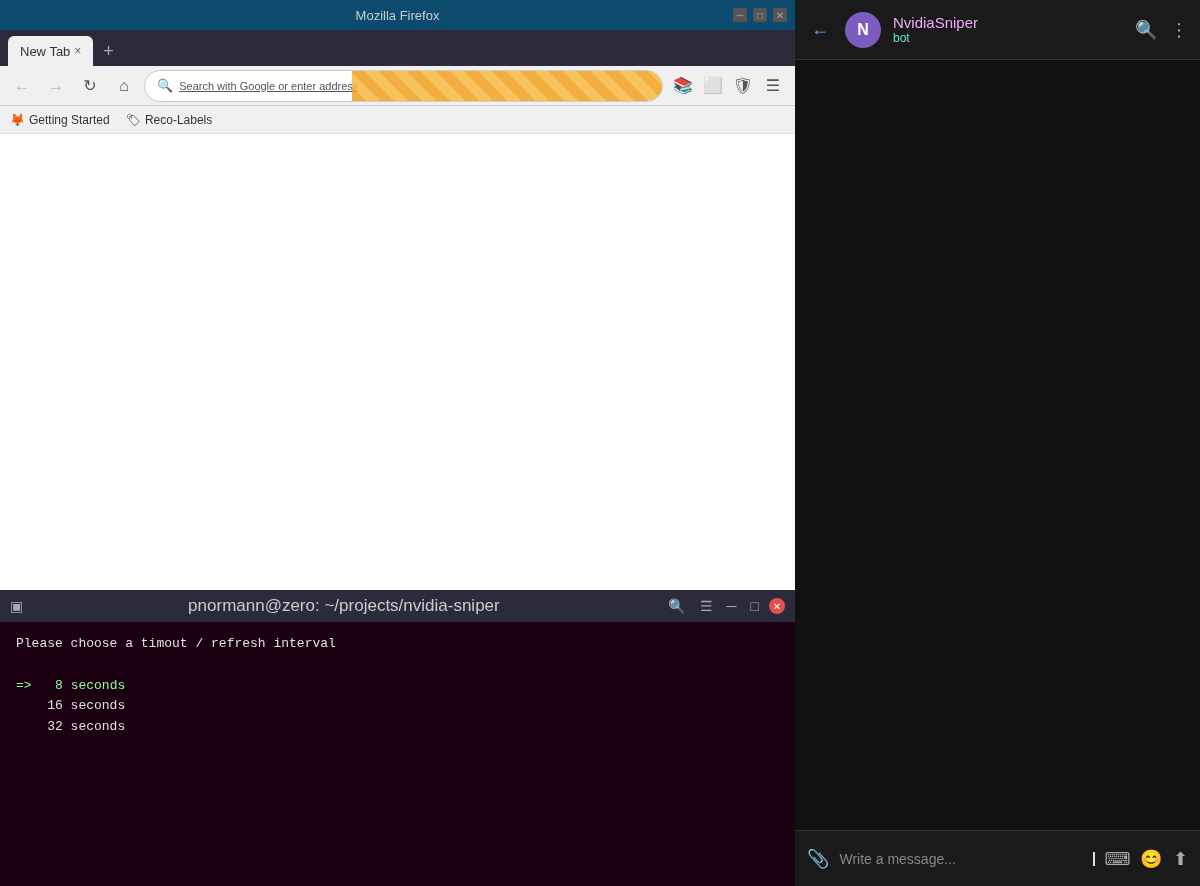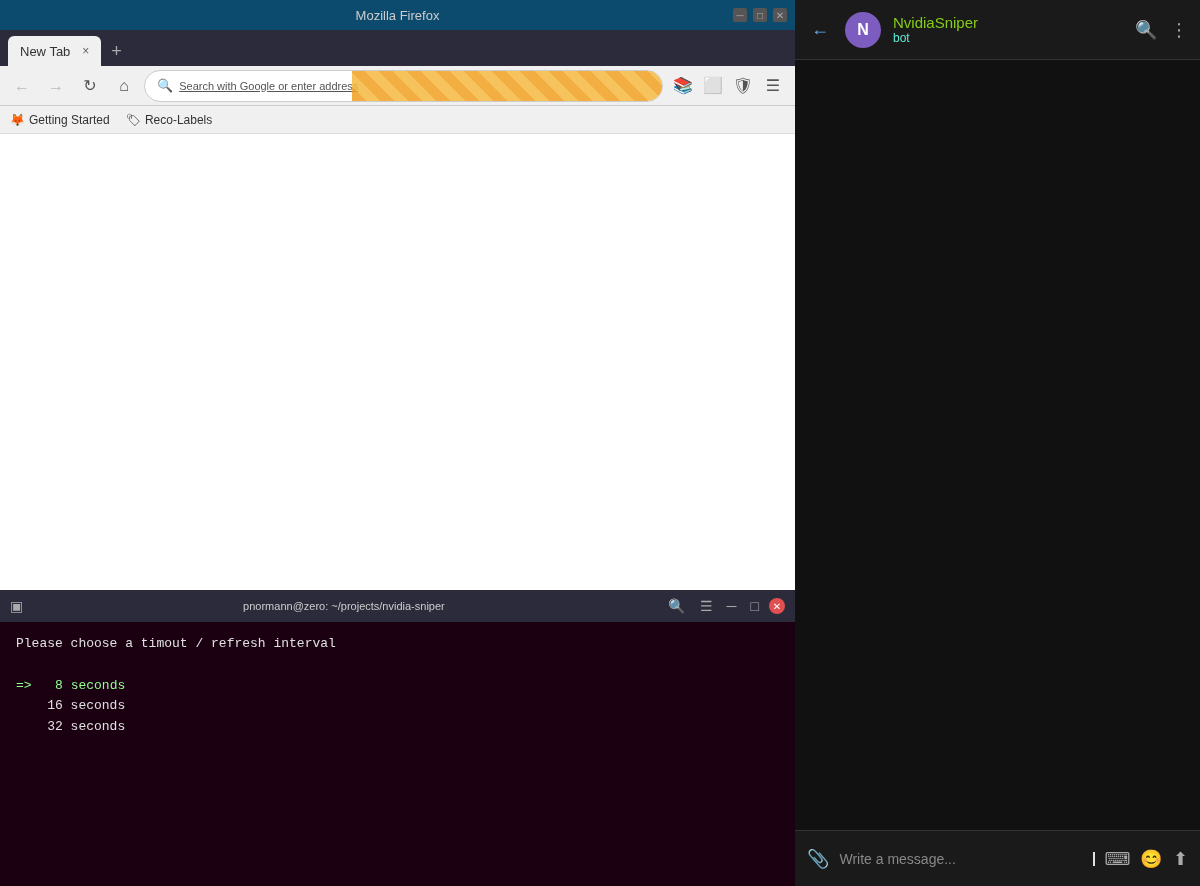--- a/index.html
+++ b/index.html
@@ -63,21 +63,21 @@
       gap: 4px;
     }
     .firefox-tab {
       background: #f0f0f0;
       border-radius: 6px 6px 0 0;
       padding: 6px 12px;
       font-size: 13px;
       color: #333;
       display: flex;
       align-items: center;
-      gap: 12px;
+      gap: 4px;
       height: 30px;
       cursor: pointer;
     }
     .tab-close {
       font-size: 12px;
       color: #666;
       cursor: pointer;
     }
     .firefox-new-tab {
       color: #aaa;
@@ -214,21 +214,21 @@
       position: relative;
     }
     .terminal-icon {
       font-size: 14px;
       color: #aaa;
     }
     .terminal-title {
       flex: 1;
       text-align: center;
       color: #ccc;
-      font-size: 11px;
+      font-size: 17px;
     }
     .terminal-titlebar-right {
       display: flex;
       gap: 6px;
       align-items: center;
     }
     .terminal-titlebar-btn {
       color: #aaa;
       font-size: 14px;
       cursor: pointer;
@@ -300,21 +300,21 @@
       align-items: center;
       justify-content: center;
       color: white;
       font-size: 16px;
       font-weight: bold;
     }
     .chat-user-info {
       flex: 1;
     }
     .chat-username {
-      color: #84cc16;
+      color: #f0abfc;
       font-size: 15px;
       font-weight: 500;
     }
     .chat-status {
       color: #5eead4;
       font-size: 12px;
     }
     .chat-header-icons {
       display: flex;
       gap: 12px;

